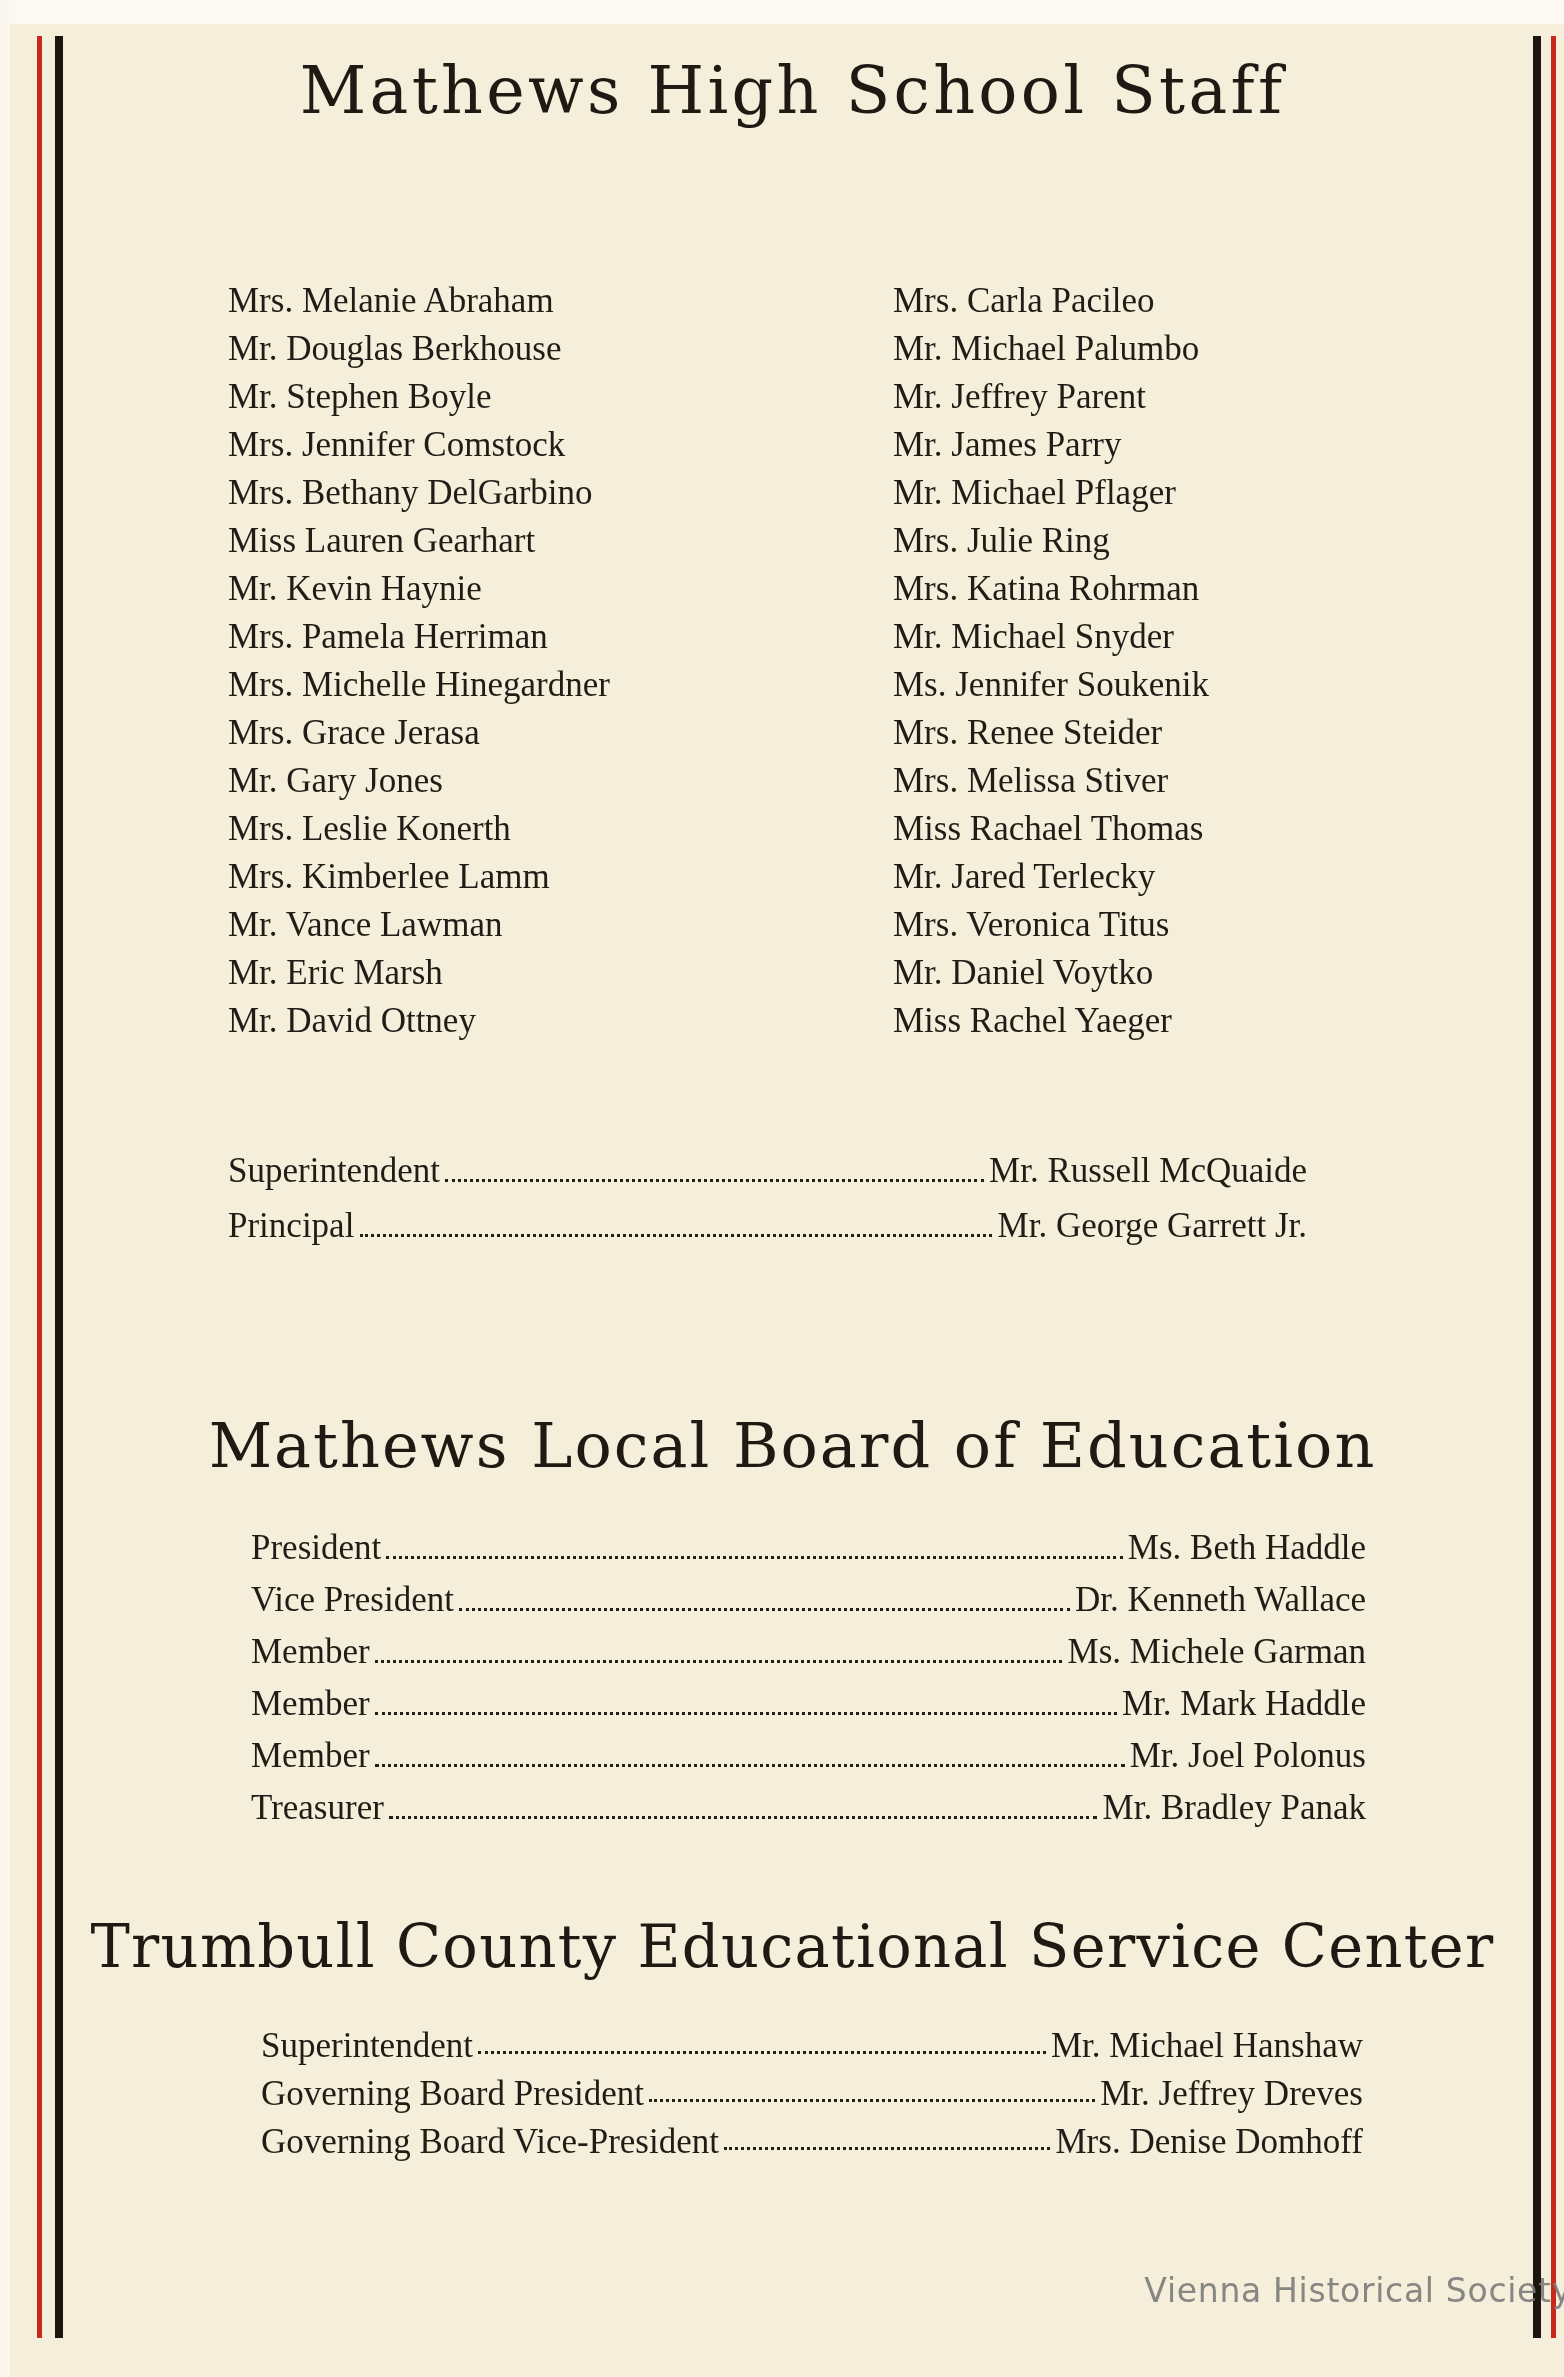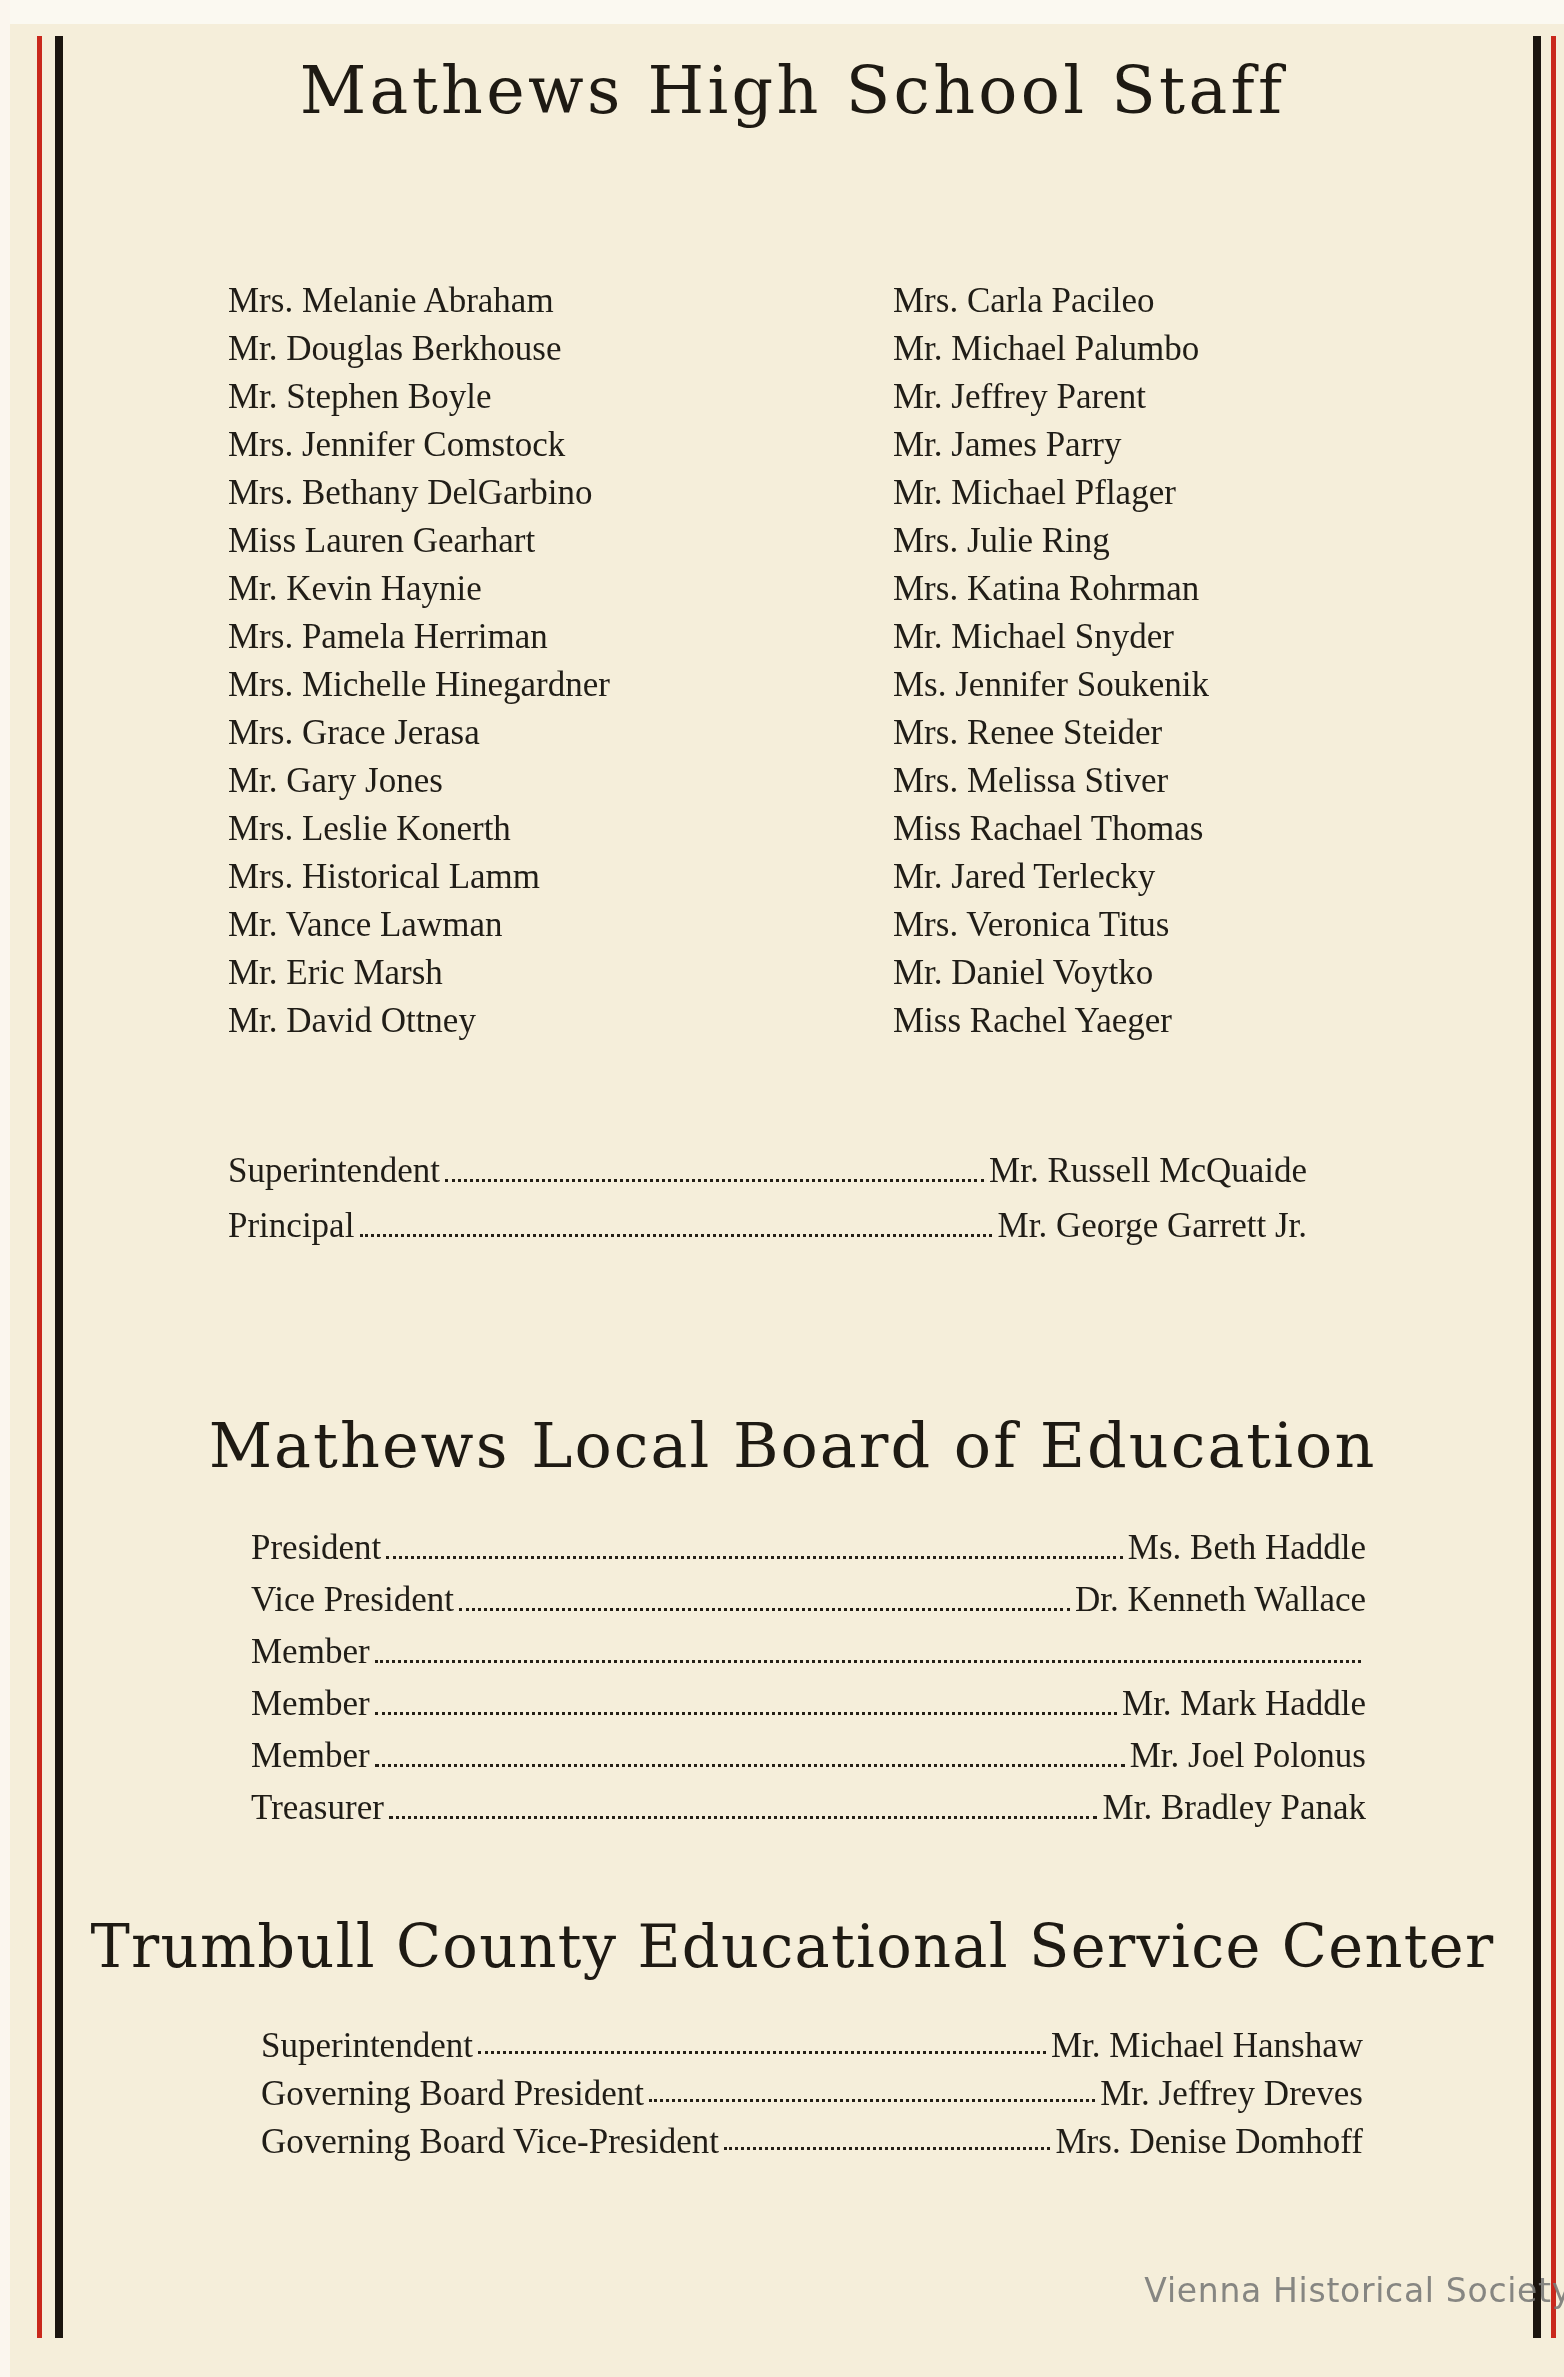--- a/index.html
+++ b/index.html
@@ -118,21 +118,21 @@
         <div class="name">Mr. Stephen Boyle</div>
         <div class="name">Mrs. Jennifer Comstock</div>
         <div class="name">Mrs. Bethany DelGarbino</div>
         <div class="name">Miss Lauren Gearhart</div>
         <div class="name">Mr. Kevin Haynie</div>
         <div class="name">Mrs. Pamela Herriman</div>
         <div class="name">Mrs. Michelle Hinegardner</div>
         <div class="name">Mrs. Grace Jerasa</div>
         <div class="name">Mr. Gary Jones</div>
         <div class="name">Mrs. Leslie Konerth</div>
-        <div class="name">Mrs. Historical Lamm</div>
+        <div class="name">Mrs. Kimberlee Lamm</div>
         <div class="name">Mr. Vance Lawman</div>
         <div class="name">Mr. Eric Marsh</div>
         <div class="name">Mr. David Ottney</div>
       </div>
       <div class="staff-col right">
         <div class="name">Mrs. Carla Pacileo</div>
         <div class="name">Mr. Michael Palumbo</div>
         <div class="name">Mr. Jeffrey Parent</div>
         <div class="name">Mr. James Parry</div>
         <div class="name">Mr. Michael Pflager</div>
@@ -172,20 +172,21 @@
         <span class="val">Ms. Beth Haddle</span>
       </div>
       <div class="dotrow">
         <span class="lbl">Vice President</span>
         <span class="leader"></span>
         <span class="val">Dr. Kenneth Wallace</span>
       </div>
       <div class="dotrow">
         <span class="lbl">Member</span>
         <span class="leader"></span>
+        <span class="val">Ms. Michele Garman</span>
       </div>
       <div class="dotrow">
         <span class="lbl">Member</span>
         <span class="leader"></span>
         <span class="val">Mr. Mark Haddle</span>
       </div>
       <div class="dotrow">
         <span class="lbl">Member</span>
         <span class="leader"></span>
         <span class="val">Mr. Joel Polonus</span>

